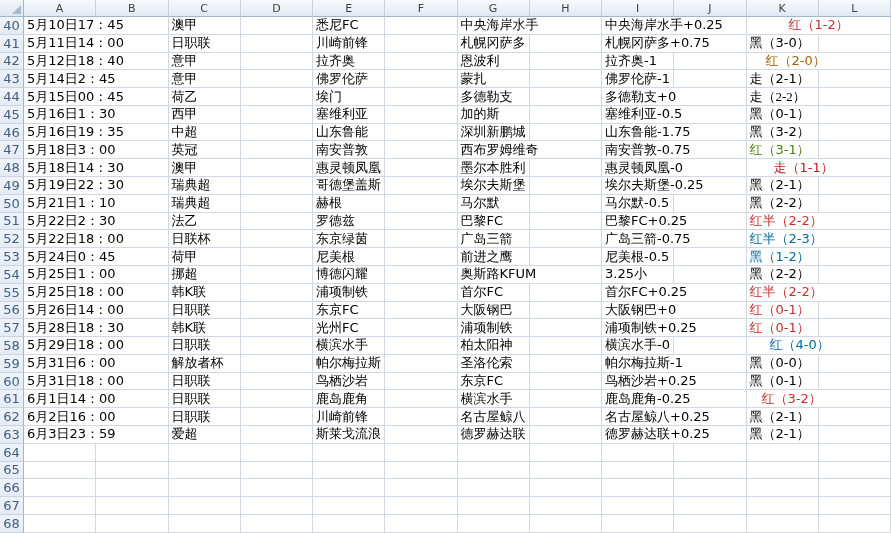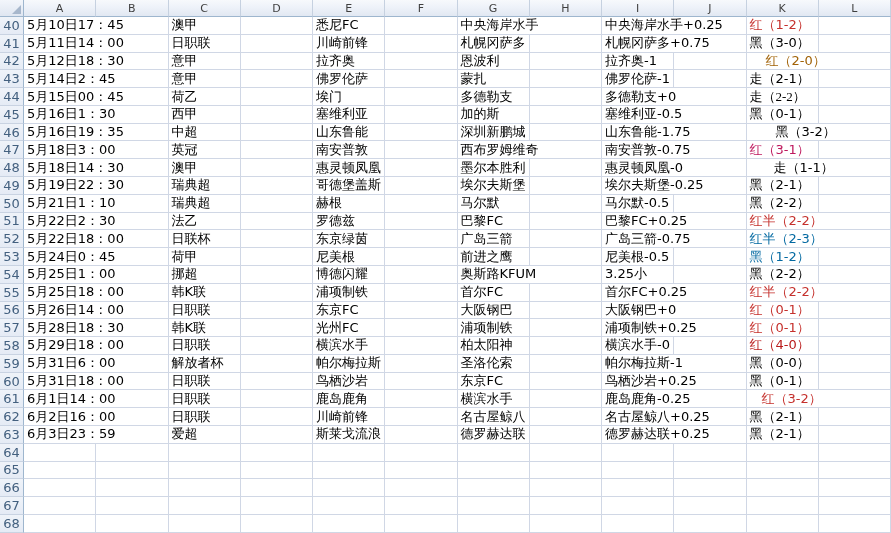--- a/index.html
+++ b/index.html
@@ -90,21 +90,21 @@
         <div class="cell"></div>
         <div class="cell">
           <div class="txt">中央海岸水手</div>
         </div>
         <div class="cell"></div>
         <div class="cell">
           <div class="txt">中央海岸水手+0.25</div>
         </div>
         <div class="cell"></div>
         <div class="cell">
-          <div class="txt" style="color: rgb(197, 48, 44);">红（1-2）</div>
+          <div class="txt" style="color: rgb(197, 48, 44); margin-left: 39px;">红（1-2）</div>
         </div>
         <div class="cell"></div>
       </div>
       <div class="row">
         <div class="rowhead">41</div>
         <div class="cell">
           <div class="txt">5月11日14：00</div>
         </div>
         <div class="cell"></div>
         <div class="cell">
@@ -124,21 +124,21 @@
         </div>
         <div class="cell"></div>
         <div class="cell">
           <div class="txt" style="color: rgb(0, 0, 0);">黑（3-0）</div>
         </div>
         <div class="cell"></div>
       </div>
       <div class="row">
         <div class="rowhead">42</div>
         <div class="cell">
-          <div class="txt">5月12日18：30</div>
+          <div class="txt">5月12日18：40</div>
         </div>
         <div class="cell"></div>
         <div class="cell">
           <div class="txt">意甲</div>
         </div>
         <div class="cell"></div>
         <div class="cell">
           <div class="txt">拉齐奥</div>
         </div>
         <div class="cell"></div>
@@ -252,21 +252,21 @@
         <div class="cell"></div>
         <div class="cell">
           <div class="txt">深圳新鹏城</div>
         </div>
         <div class="cell"></div>
         <div class="cell">
           <div class="txt">山东鲁能-1.75</div>
         </div>
         <div class="cell"></div>
         <div class="cell">
-          <div class="txt" style="color: rgb(0, 0, 0); margin-left: 26px;">黑（3-2）</div>
+          <div class="txt" style="color: rgb(0, 0, 0);">黑（3-2）</div>
         </div>
         <div class="cell"></div>
       </div>
       <div class="row">
         <div class="rowhead">47</div>
         <div class="cell">
           <div class="txt">5月18日3：00</div>
         </div>
         <div class="cell"></div>
         <div class="cell">
@@ -279,21 +279,21 @@
         <div class="cell"></div>
         <div class="cell">
           <div class="txt">西布罗姆维奇</div>
         </div>
         <div class="cell"></div>
         <div class="cell">
           <div class="txt">南安普敦-0.75</div>
         </div>
         <div class="cell"></div>
         <div class="cell">
-          <div class="txt" style="color: #be185d;">红（3-1）</div>
+          <div class="txt" style="color: #4d7c0f;">红（3-1）</div>
         </div>
         <div class="cell"></div>
       </div>
       <div class="row">
         <div class="rowhead">48</div>
         <div class="cell">
           <div class="txt">5月18日14：30</div>
         </div>
         <div class="cell"></div>
         <div class="cell">
@@ -306,21 +306,21 @@
         <div class="cell"></div>
         <div class="cell">
           <div class="txt">墨尔本胜利</div>
         </div>
         <div class="cell"></div>
         <div class="cell">
           <div class="txt">惠灵顿凤凰-0</div>
         </div>
         <div class="cell"></div>
         <div class="cell">
-          <div class="txt" style="color: #000000; padding-left: 27px;">走（1-1）</div>
+          <div class="txt" style="color: #b91c1c; padding-left: 27px;">走（1-1）</div>
         </div>
         <div class="cell"></div>
       </div>
       <div class="row">
         <div class="rowhead">49</div>
         <div class="cell">
           <div class="txt">5月19日22：30</div>
         </div>
         <div class="cell"></div>
         <div class="cell">
@@ -576,21 +576,21 @@
         <div class="cell"></div>
         <div class="cell">
           <div class="txt">柏太阳神</div>
         </div>
         <div class="cell"></div>
         <div class="cell">
           <div class="txt">横滨水手-0</div>
         </div>
         <div class="cell"></div>
         <div class="cell">
-          <div class="txt" style="color: #b91c1c;">红（4-0）</div>
+          <div class="txt" style="color: #0369a1; margin-left: 20px;">红（4-0）</div>
         </div>
         <div class="cell"></div>
       </div>
       <div class="row">
         <div class="rowhead">59</div>
         <div class="cell">
           <div class="txt">5月31日6：00</div>
         </div>
         <div class="cell"></div>
         <div class="cell">

